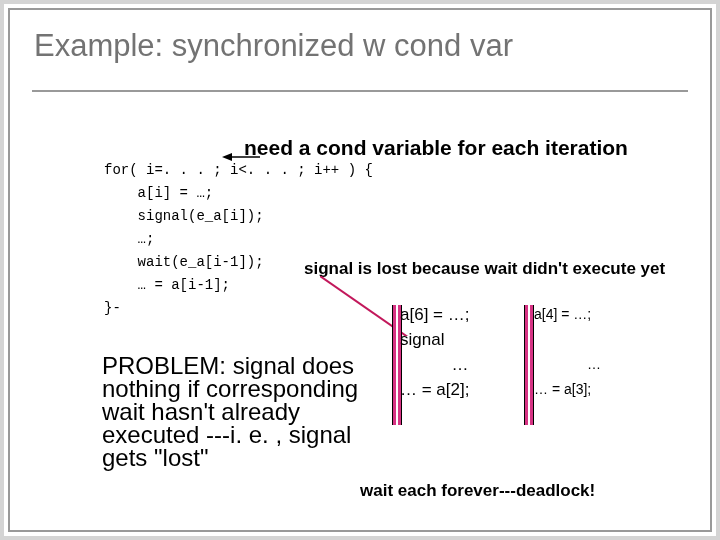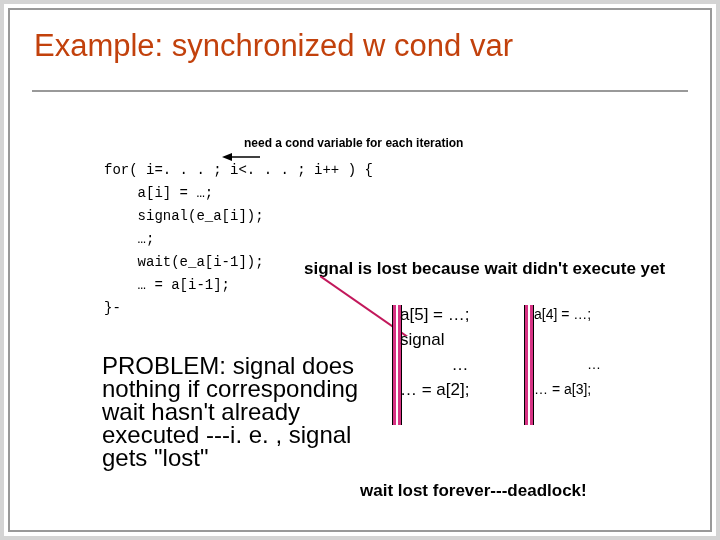--- a/index.html
+++ b/index.html
@@ -1,20 +1,20 @@
 <!DOCTYPE html>
 <html><head>
 <meta charset="utf-8">
 <style>
   html,body{margin:0;padding:0;width:720px;height:540px;background:#fff;font-family:Arial,Helvetica,sans-serif;color:#000;overflow:hidden}
   .slide{position:relative;width:720px;height:540px;box-sizing:border-box;border:4px solid #d4d4d4}
   .inner{position:absolute;left:4px;top:4px;right:4px;bottom:4px;border:2px solid #999}
-  .title{position:absolute;left:30px;top:24px;font-size:31px;font-weight:400;color:#c2410c}
+  .title{position:absolute;left:30px;top:24px;font-size:31px;font-weight:400;color:#737373}
   .hr{position:absolute;left:28px;right:28px;top:86px;border-top:2px solid #999}
-  .note-top{position:absolute;left:240px;top:132px;font-size:12px;font-weight:700;color:#000}
+  .note-top{position:absolute;left:240px;top:132px;font-size:21px;font-weight:700;color:#000}
   .arrow-top{position:absolute;left:218px;top:149px}
   .code{position:absolute;left:100px;top:155px;font-family:"Courier New",monospace;font-size:14px;line-height:23px;white-space:pre}
   .sig-note{position:absolute;left:300px;top:255px;font-size:17px;font-weight:700}
   .col3{position:absolute;left:396px;top:298px;font-size:17px;line-height:25px;width:120px}
   .col4{position:absolute;left:530px;top:298px;font-size:14px;line-height:25px;width:120px}
   .col-divider{position:absolute;top:301px;width:8px;height:120px;background:linear-gradient(90deg,#d63384 40%,#fff 40%,#fff 60%,#d63384 60%);border-left:1px solid #000;border-right:1px solid #000}
   .d1{left:388px}
   .d2{left:520px}
   .problem{position:absolute;left:98px;top:350px;font-size:24px;line-height:23px;width:260px}
   .bottom-wait{position:absolute;left:356px;top:477px;font-size:17px;font-weight:700}
@@ -45,29 +45,29 @@
 
   <div class="sig-note">signal is lost because wait didn't execute yet</div>
   <svg class="sig-line" width="160" height="120">
     <line x1="0" y1="0" x2="118" y2="82" stroke="#c2185b" stroke-width="2"></line>
   </svg>
 
   <div class="col-divider d1"></div>
   <div class="col-divider d2"></div>
 
   <div class="col3">
-    <div>a[5] = …;</div>
+    <div>a[6] = …;</div>
     <div>signal</div>
     <div style="text-align:center">…</div>
     <div>… = a[2];</div>
   </div>
 
   <div class="col4">
     <div>a[4] = …;</div>
     <div style="height:25px"></div>
     <div style="text-align:center">…</div>
     <div>… = a[3];</div>
   </div>
 
   <div class="problem">PROBLEM: signal does nothing if corresponding wait hasn't already executed ---i. e. , signal gets "lost"</div>
 
-  <div class="bottom-wait">wait lost forever---deadlock!</div>
+  <div class="bottom-wait">wait each forever---deadlock!</div>
 </div>
 
 </body></html>

